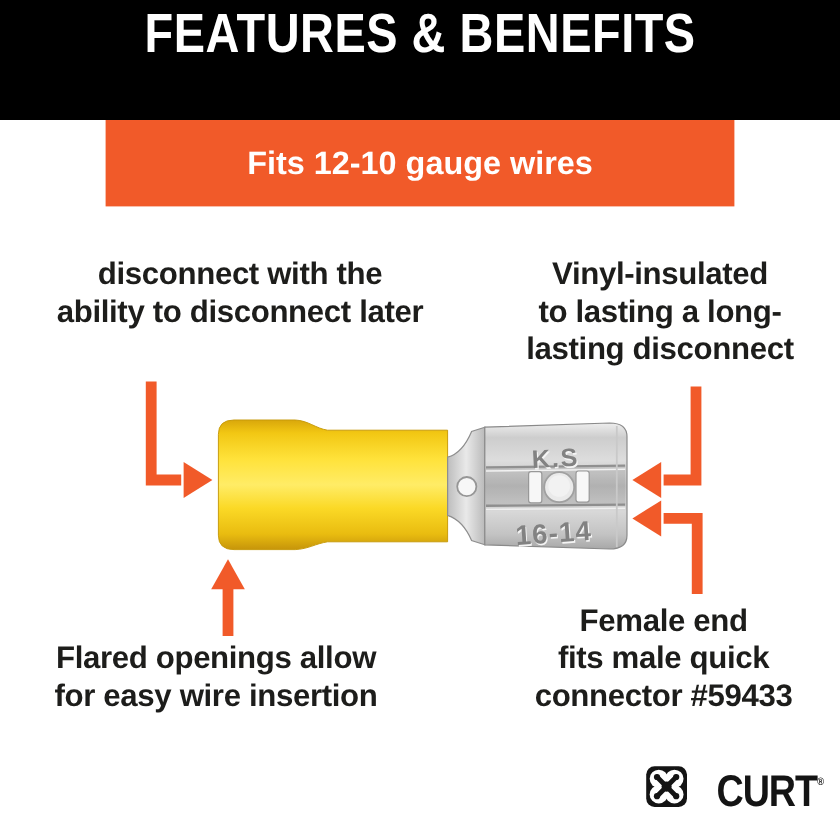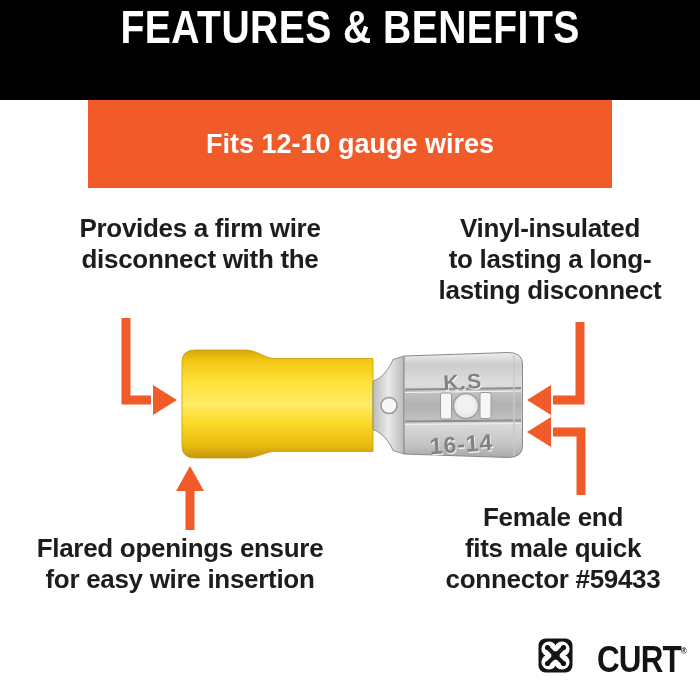--- a/index.html
+++ b/index.html
@@ -11,21 +11,21 @@
   .banner{
     position:absolute;left:0;top:0;width:700px;height:100px;background:#000000;
     display:flex;align-items:flex-start;justify-content:center;
   }
   .banner-title{
     color:#ffffff;font-weight:bold;font-size:46px;letter-spacing:0.5px;
     display:inline-block;transform:scaleX(0.85);transform-origin:center;white-space:nowrap;
   }
   
   .subbanner{
-    position:absolute;left:88px;top:100px;width:524px;height:88px;background:#F15A29;
+    position:absolute;left:88px;top:100px;width:524px;height:72px;background:#F15A29;
     display:flex;align-items:center;justify-content:center;
   }
   .subbanner-label{color:#ffffff;font-weight:bold;font-size:27px;white-space:nowrap;}
   
   .callout{
     position:absolute;text-align:center;color:#1D1D1B;font-weight:bold;
     font-size:26px;line-height:31px;letter-spacing:-0.3px;
   }
   .callout span{display:block;white-space:nowrap;}
   .callout-tl{left:10px;top:213px;width:380px;}
@@ -55,32 +55,32 @@
 
   <div class="banner">
     <span class="banner-title">FEATURES &amp; BENEFITS</span>
   </div>
 
   <div class="subbanner">
     <span class="subbanner-label">Fits 12-10 gauge wires</span>
   </div>
 
   <div class="callout callout-tl">
-    <span>Provides a firm wire</span>
     <span>disconnect with the</span>
+    <span>ability to disconnect later</span>
   </div>
 
   <div class="callout callout-tr">
     <span>Vinyl-insulated</span>
     <span>to lasting a long-</span>
     <span>lasting disconnect</span>
   </div>
 
   <div class="callout callout-bl">
-    <span>Flared openings ensure</span>
+    <span>Flared openings allow</span>
     <span>for easy wire insertion</span>
   </div>
 
   <div class="callout callout-br">
     <span>Female end</span>
     <span>fits male quick</span>
     <span>connector #59433</span>
   </div>
 
   <svg class="art" viewBox="0 0 700 700" aria-hidden="true">

